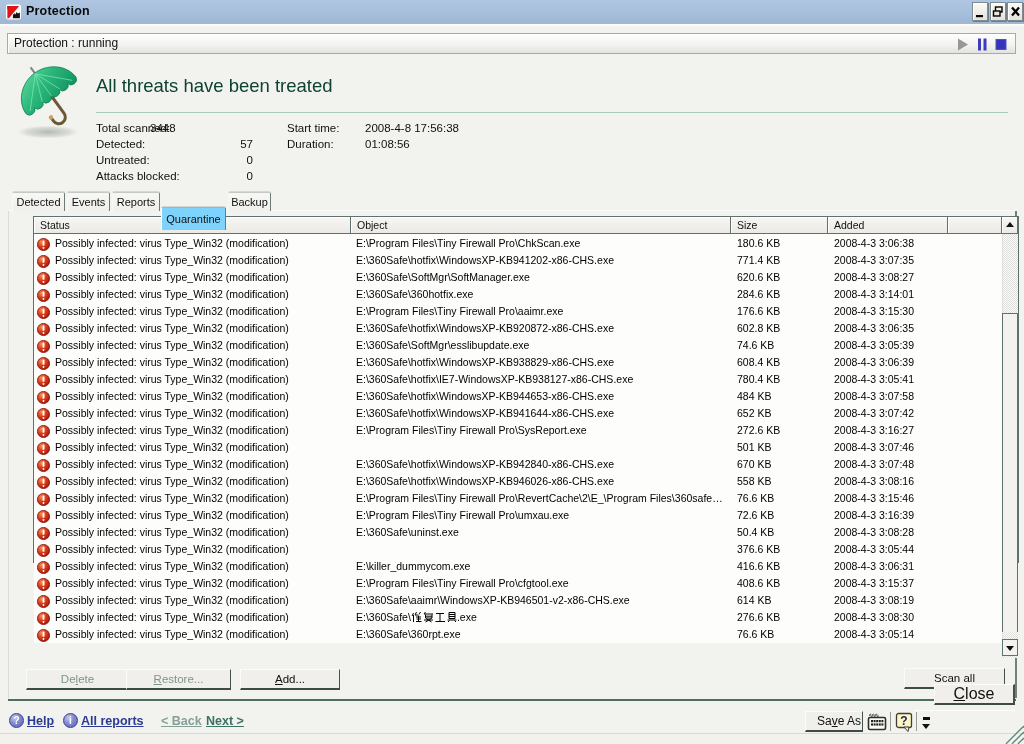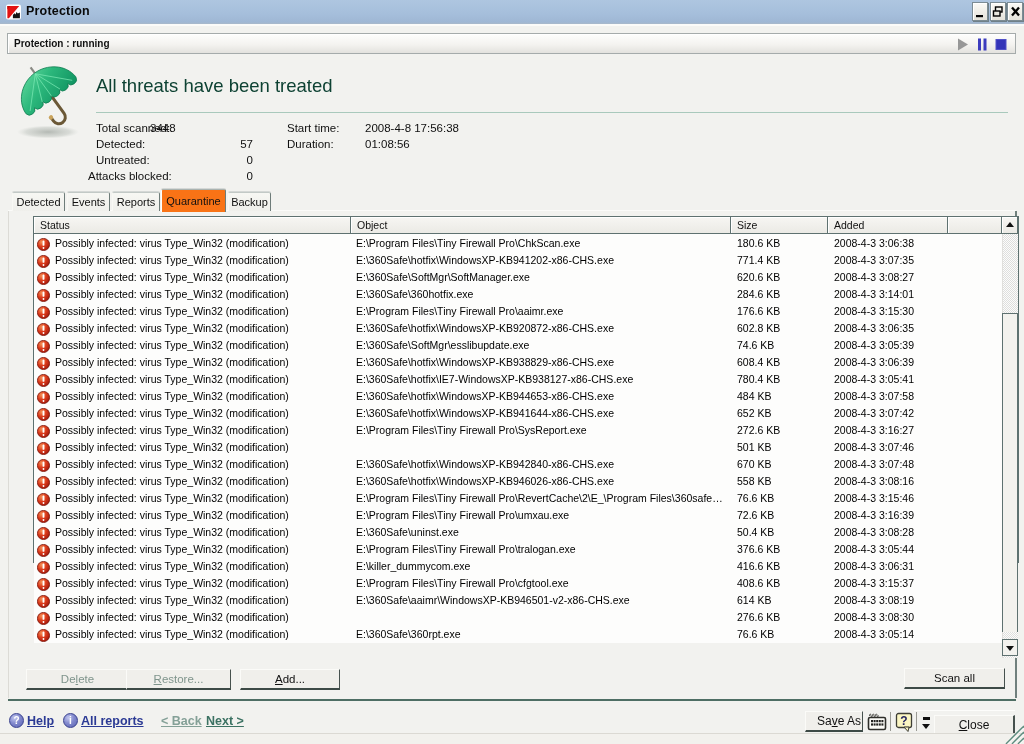--- a/index.html
+++ b/index.html
@@ -7,31 +7,31 @@
 
 #titlebar{position:absolute;left:0;top:0;width:1024px;height:24px;
  background:linear-gradient(to bottom,#aec6e0 0%,#a5bedb 60%,#9fb7d4 92%,#a9b8c9 100%);}
 #titlebar:after{content:"";position:absolute;left:0;top:24px;width:100%;height:2px;background:#fbfbf9}
 #ktitle{position:absolute;left:26px;top:4px;font-size:12.5px;font-weight:bold;color:#0a0a0a;letter-spacing:0.2px}
 .wbtn{position:absolute;top:2px;width:16px;height:19px;background:linear-gradient(to bottom,#fbfaf6,#e4e2da);
  border:1px solid #7c8c94;box-shadow:inset 1px 1px 0 #fff, 1px 1px 0 #6f8089;}
 
 #runbar{position:absolute;left:7px;top:33px;width:1009px;height:21px;border:1px solid #a5abab;
  background:linear-gradient(to bottom,#fefefd 0%,#f4f3f0 55%,#e3e2de 100%);box-shadow:inset 0 1px 0 #fff,inset 1px 0 0 #fff}
-#runtext{position:absolute;left:6px;top:0;height:19px;line-height:19px;font-size:10px;font-weight:bold;color:#111}
+#runtext{position:absolute;left:6px;top:0;height:19px;line-height:19px;font-size:12px;font-weight:normal;color:#111}
 
 #heading{position:absolute;left:96px;top:75px;font-size:18.5px;font-weight:normal;color:#0e4233}
 #hsep{position:absolute;left:96px;top:112px;width:912px;height:1px;background:#a9c9bc}
 .sl{position:absolute;font-size:11.5px;color:#101010;height:16px;line-height:16px}
 
 .tab{position:absolute;top:192px;height:19px;background:linear-gradient(to bottom,#f7f7f3,#efefeb);
  border-right:1px solid #6e7c79;border-top:1px solid #c2c9c6;border-left:1px solid #f8f8f4;border-bottom:none;
  border-radius:2px 2px 0 0;box-shadow:0 -1px 0 rgba(160,170,168,0.35);
  font-size:11px;color:#111;text-align:center;line-height:19px}
-#tabactive{top:189px;height:23px;background:#f97316;z-index:3;line-height:22px;border-top-color:#aab3b0;border-left-color:#fff}
+#tabactive{top:207px;height:23px;background:#7dd3fc;z-index:3;line-height:22px;border-top-color:#aab3b0;border-left-color:#fff}
 #pageedge-l{position:absolute;left:8px;top:211px;width:1px;height:487px;background:#dcdbd6}
 #pageedge-r{position:absolute;left:1015px;top:211px;width:2px;height:487px;background:#70807d}
 #pageedge-t{position:absolute;left:8px;top:210px;width:1008px;height:1px;background:#fbfbf9}
 
 #tbl{position:absolute;left:33px;top:216px;width:986px;height:347px;border:1px solid #5e7170;background:#fdfdfc}
 .hc{position:absolute;top:0;height:17px;background:linear-gradient(to bottom,#f7f6f3,#eBEae5);
  border-right:1px solid #5e7170;border-bottom:1px solid #5e7170;
  box-shadow:inset 1px 1px 0 #fff;
  font-size:10.5px;color:#111;line-height:16px;padding-left:6px}
 .row{position:absolute;left:0;height:17px;width:968px;font-size:10.5px;color:#000;background:#fdfdfc}
@@ -123,21 +123,21 @@
 
 <div id="heading">All threats have been treated</div>
 <div id="hsep"></div>
 
 <span class="sl" style="left:96px;top:120px">Total scanned:</span>
 <span class="sl" style="left:150px;top:120px;width:103px;text-align:left">3448</span>
 <span class="sl" style="left:96px;top:136px">Detected:</span>
 <span class="sl" style="left:150px;top:136px;width:103px;text-align:right">57</span>
 <span class="sl" style="left:96px;top:152px">Untreated:</span>
 <span class="sl" style="left:150px;top:152px;width:103px;text-align:right">0</span>
-<span class="sl" style="left:88px;top:168px">Attacks blocked:</span>
+<span class="sl" style="left:96px;top:168px">Attacks blocked:</span>
 <span class="sl" style="left:150px;top:168px;width:103px;text-align:right">0</span>
 <span class="sl" style="left:287px;top:120px">Start time:</span>
 <span class="sl" style="left:365px;top:120px">2008-4-8 17:56:38</span>
 <span class="sl" style="left:287px;top:136px">Duration:</span>
 <span class="sl" style="left:365px;top:136px">01:08:56</span>
 
 <div id="pageedge-t"></div>
 <div id="pageedge-l"></div>
 <div id="pageedge-r"></div>
 <div class="tab" style="left:12px;width:53px">Detected</div>
@@ -482,21 +482,20 @@
             <stop offset="0" stop-color="#f5935a"></stop>
             <stop offset="0.45" stop-color="#dd3d1d"></stop>
             <stop offset="1" stop-color="#9d1208"></stop>
           </radialGradient>
         </defs>
         <circle cx="6.5" cy="6.5" r="6.1" fill="url(#rg18)" stroke="#7a1005" stroke-width="0.8"></circle>
         <rect x="5.55" y="2.6" width="1.9" height="5.2" rx="0.9" fill="#fff"></rect>
         <rect x="5.6" y="9" width="1.8" height="1.9" rx="0.85" fill="#fff"></rect>
       </svg>
       <span class="c1">Possibly infected: virus Type_Win32 (modification)</span>
-      <span class="c2">E:\Program Files\Tiny Firewall Pro\tralogan.exe</span>
       <span class="c3">376.6 KB</span>
       <span class="c4">2008-4-3 3:05:44</span>
     </div>
 <div class="row" style="top:341px">
       <svg class="ricon" width="13" height="13" viewBox="0 0 13 13">
         <defs>
           <radialGradient id="rg19" cx="0.35" cy="0.3" r="0.8">
             <stop offset="0" stop-color="#f5935a"></stop>
             <stop offset="0.45" stop-color="#dd3d1d"></stop>
             <stop offset="1" stop-color="#9d1208"></stop>
@@ -554,20 +553,28 @@
             <stop offset="0" stop-color="#f5935a"></stop>
             <stop offset="0.45" stop-color="#dd3d1d"></stop>
             <stop offset="1" stop-color="#9d1208"></stop>
           </radialGradient>
         </defs>
         <circle cx="6.5" cy="6.5" r="6.1" fill="url(#rg22)" stroke="#7a1005" stroke-width="0.8"></circle>
         <rect x="5.55" y="2.6" width="1.9" height="5.2" rx="0.9" fill="#fff"></rect>
         <rect x="5.6" y="9" width="1.8" height="1.9" rx="0.85" fill="#fff"></rect>
       </svg>
       <span class="c1">Possibly infected: virus Type_Win32 (modification)</span>
+      <span class="c2">E:\360Safe\<svg width="46" height="12" viewBox="0 0 46 12" style="vertical-align:-2px">
+          <g stroke="#000" stroke-width="1" fill="none">
+            <path d="M2.5,2 L1,5 M2.5,4 L2.5,11 M5.5,1 L4,4 M4,4 L7,4 M9.5,1 L8,3.5 M5,6 L10,6 M5.5,8 L10,8 M5,10.5 L10.5,10.5 M7.5,4.5 L7.5,10"></path>
+            <path d="M14.5,1 L13,3 M13,3 L22,3 M14.5,3.5 L14.5,7 L21,7 L21,3.5 M14.5,5.2 L21,5.2 M13,9 L22,9 M15,7.5 L20.5,11 M20.5,7.5 L14.5,11"></path>
+            <path d="M25,2.5 L33,2.5 M29,2.5 L29,10 M24.5,10.5 L34,10.5"></path>
+            <path d="M38,1.5 L44,1.5 L44,7.5 L38,7.5 L38,1.5 M38,3.5 L44,3.5 M38,5.5 L44,5.5 M36.5,9 L45.5,9 M38.5,9.5 L37,11 M43.5,9.5 L45,11"></path>
+          </g>
+        </svg>.exe</span>
       <span class="c3">276.6 KB</span>
       <span class="c4">2008-4-3 3:08:30</span>
     </div>
 <div class="row" style="top:409px">
       <svg class="ricon" width="13" height="13" viewBox="0 0 13 13">
         <defs>
           <radialGradient id="rg23" cx="0.35" cy="0.3" r="0.8">
             <stop offset="0" stop-color="#f5935a"></stop>
             <stop offset="0.45" stop-color="#dd3d1d"></stop>
             <stop offset="1" stop-color="#9d1208"></stop>
@@ -625,21 +632,21 @@
 <div class="abs" style="left:890px;top:712px;width:1px;height:19px;background:#9a9a94"></div>
 <svg class="abs" style="left:895px;top:712px" width="18" height="20" viewBox="0 0 18 20">
  <rect x="1.5" y="1.5" width="15" height="14" rx="2" fill="#fbf6c3" stroke="#3e3e36" stroke-width="1.3"></rect>
  <polygon points="9,15 14,15 13,19.5" fill="#fbf6c3" stroke="#3e3e36" stroke-width="1"></polygon>
  <text x="9" y="13" font-size="12" font-weight="bold" fill="#23235e" text-anchor="middle" font-family="Liberation Sans">?</text>
 </svg>
 <div class="abs" style="left:916px;top:712px;width:1px;height:19px;background:#9a9a94"></div>
 <div class="abs" style="left:923px;top:717px;width:7px;height:2.5px;background:#111"></div>
 <div class="abs" style="left:922px;top:724px;width:0;height:0;border-left:4.5px solid transparent;border-right:4.5px solid transparent;border-top:5px solid #111"></div>
 <div class="abs" style="left:914px;top:710px;width:101px;height:1px;background:#fdfdfb"></div>
-<div class="btn" style="left:934px;top:715px;width:81px;font-size:12px;border-right-width:2px"><u>C</u>lose</div>
+<div class="btn" style="left:934px;top:684px;width:81px;font-size:16px;border-right-width:2px"><u>C</u>lose</div>
 
 <svg class="abs" style="left:1005px;top:725px;z-index:6" width="19" height="19" viewBox="0 0 19 19">
  <g stroke="#5f8d80" stroke-width="1.6">
   <line x1="1" y1="19" x2="19" y2="1"></line>
   <line x1="7" y1="19" x2="19" y2="7"></line>
   <line x1="13" y1="19" x2="19" y2="13"></line>
  </g>
  <g stroke="#ffffff" stroke-width="1">
   <line x1="2.6" y1="19" x2="19" y2="2.6"></line>
   <line x1="8.6" y1="19" x2="19" y2="8.6"></line>

